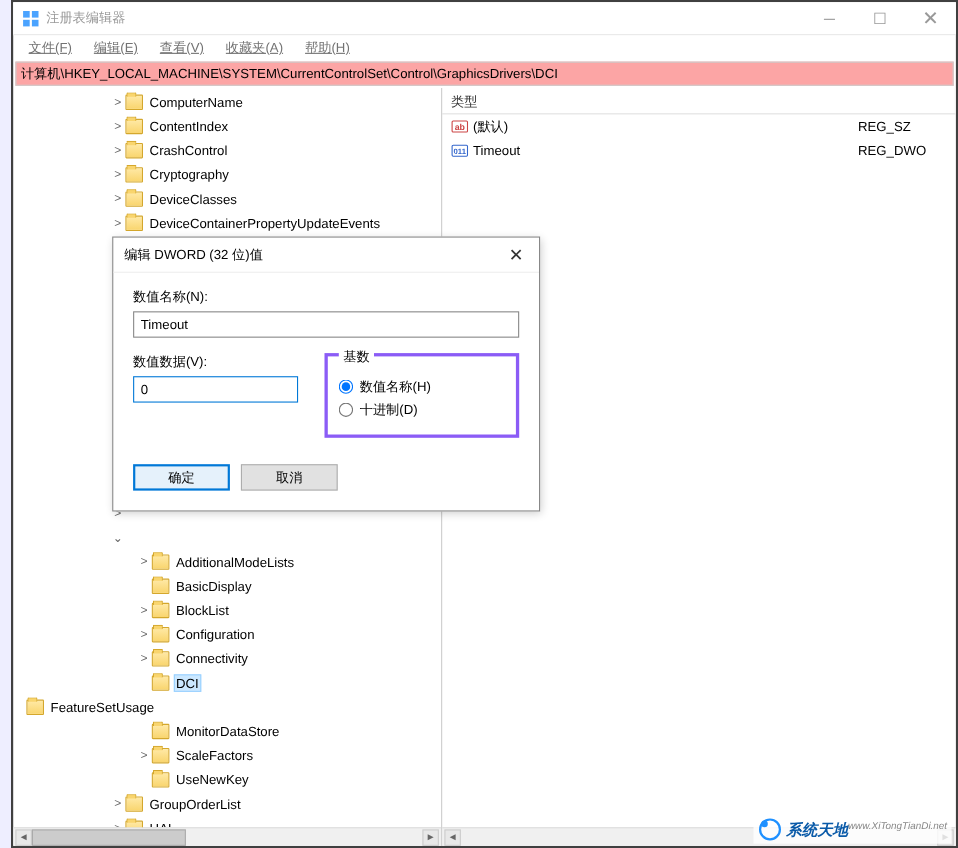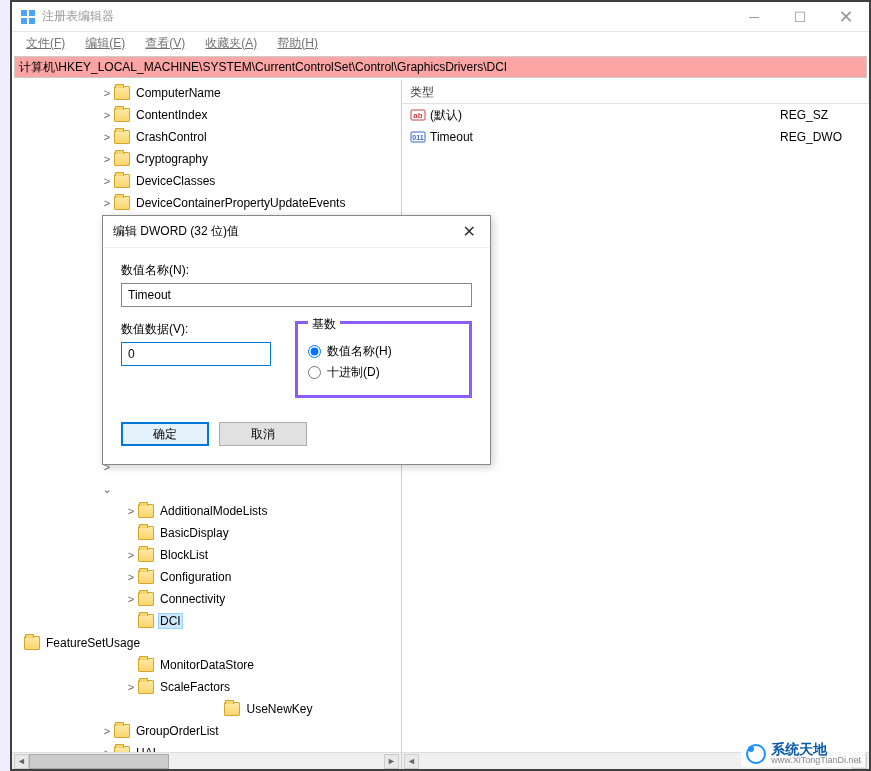--- a/index.html
+++ b/index.html
@@ -58,21 +58,21 @@
 .fieldset { border: 3px solid #8b5cf6; padding: 8px 10px 10px 10px; flex:1;}
 .fieldset .legend { font-size: 12px; position: relative; top: -16px; background: #fff; padding: 0 4px; width:max-content;}
 .fieldset .opts{margin-top:-10px;}
 .radio { display: flex; align-items: center; margin: 4px 0; gap:6px;}
 .radio input{width:13px;height:13px;}
 .dbuttons { display: flex; gap: 10px; margin-top: 24px; }
 .dbtn { width: 88px; height: 24px; border: 1px solid #adadad; background: #e1e1e1; font-size: 12px; display:flex;align-items:center;justify-content:center;}
 .dbtn.primary { border: 2px solid #0078d7; background:#e5f1fb;}
 
 .watermark{position:absolute;right:6px;bottom:4px;font-size:12px;color:#0a5aa8;display:flex;align-items:center;gap:4px;z-index:20;background:rgba(255,255,255,0.8);padding:2px 4px;}
-.watermark .tx{display:flex;flex-direction:column;line-height:1;}
+.watermark .tx{display:flex;flex-direction:row;line-height:1;font-style:italic;}
 .watermark .big{font-size:14px;font-weight:bold;}
 .watermark .sm{font-size:9px;color:#888;}
 
 .side-slice{position:absolute;left:0;top:0;width:10px;height:771px;background:#eef;z-index:0;}
 </style>
 </head>
 <body>
 
 <div class="side-slice"></div>
 
@@ -220,21 +220,21 @@
           <div class="tree-item" style="padding-left: 114px;">
             <span class="tree-exp"></span>
             <span class="tree-folder"></span>
             <span class="tree-label">MonitorDataStore</span>
           </div>
           <div class="tree-item" style="padding-left: 114px;">
             <span class="tree-exp">&gt;</span>
             <span class="tree-folder"></span>
             <span class="tree-label">ScaleFactors</span>
           </div>
-          <div class="tree-item" style="padding-left: 114px; justify-content: center;">
+          <div class="tree-item" style="padding-left: 114px;">
             <span class="tree-exp"></span>
             <span class="tree-folder"></span>
             <span class="tree-label">UseNewKey</span>
           </div>
           <div class="tree-item" style="padding-left: 90px;">
             <span class="tree-exp">&gt;</span>
             <span class="tree-folder"></span>
             <span class="tree-label">GroupOrderList</span>
           </div>
           <div class="tree-item" style="padding-left: 90px;">

